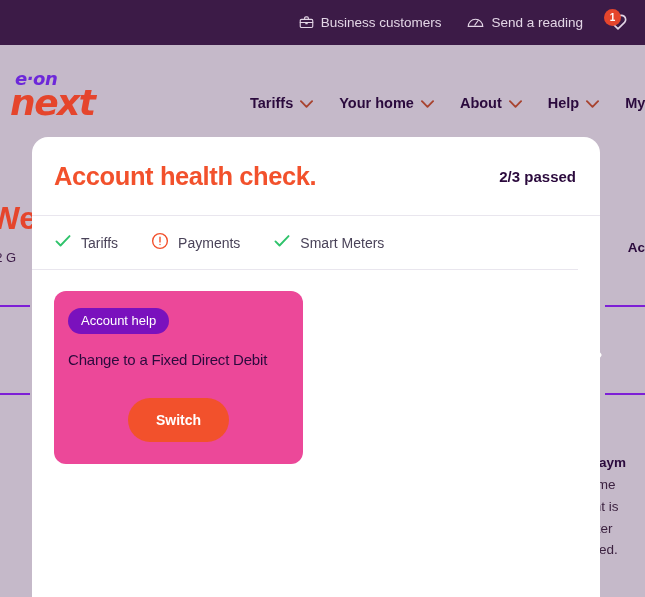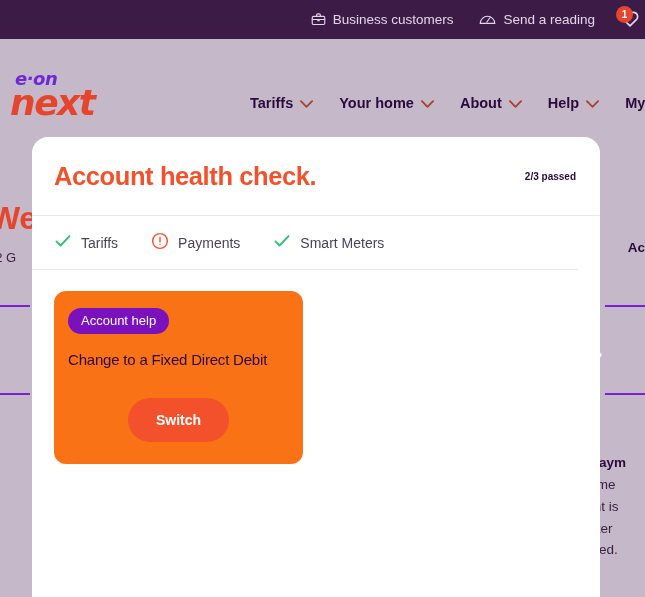--- a/index.html
+++ b/index.html
@@ -20,25 +20,26 @@
   #page-backdrop {
     position: absolute;
     inset: 0;
     background: #c5b9c9;
   }
 
   
   .utility-bar {
     position: absolute;
     top: 0; left: 0; right: 0;
-    height: 39px;
+    height: 45px;
     background: #3c1b47;
     display: flex;
     align-items: center;
     justify-content: flex-end;
+    padding-right: 12px;
     gap: 26px;
   }
   .util-link {
     display: flex;
     align-items: center;
     gap: 7px;
     color: #e3d6e6;
     font-size: 13.5px;
     line-height: 1;
     white-space: nowrap;
@@ -235,21 +236,21 @@
     padding: 0 24px 0 22px;
     border-bottom: 1px solid #e9e6ee;
   }
   .modal-title {
     font-size: 25.5px;
     font-weight: bold;
     color: #f2512c;
     letter-spacing: -0.4px;
   }
   .modal-score {
-    font-size: 10px;
+    font-size: 15px;
     font-weight: bold;
     color: #2b0a3d;
   }
 
   .status-row {
     height: 54px;
     display: flex;
     align-items: center;
     gap: 0;
     padding-left: 22px;
@@ -266,21 +267,21 @@
     font-size: 14px;
     color: #4a4359;
   }
 
   .modal-body {
     padding: 21px 22px;
   }
 
   .help-card {
     width: 249px;
-    background: #f97316;
+    background: #ec4899;
     border-radius: 12px;
     padding: 17px 14px 22px 14px;
   }
   .help-badge {
     display: inline-block;
     background: #7a11bd;
     color: #ffffff;
     font-size: 13px;
     padding: 6px 13px 7px;
     border-radius: 999px;

